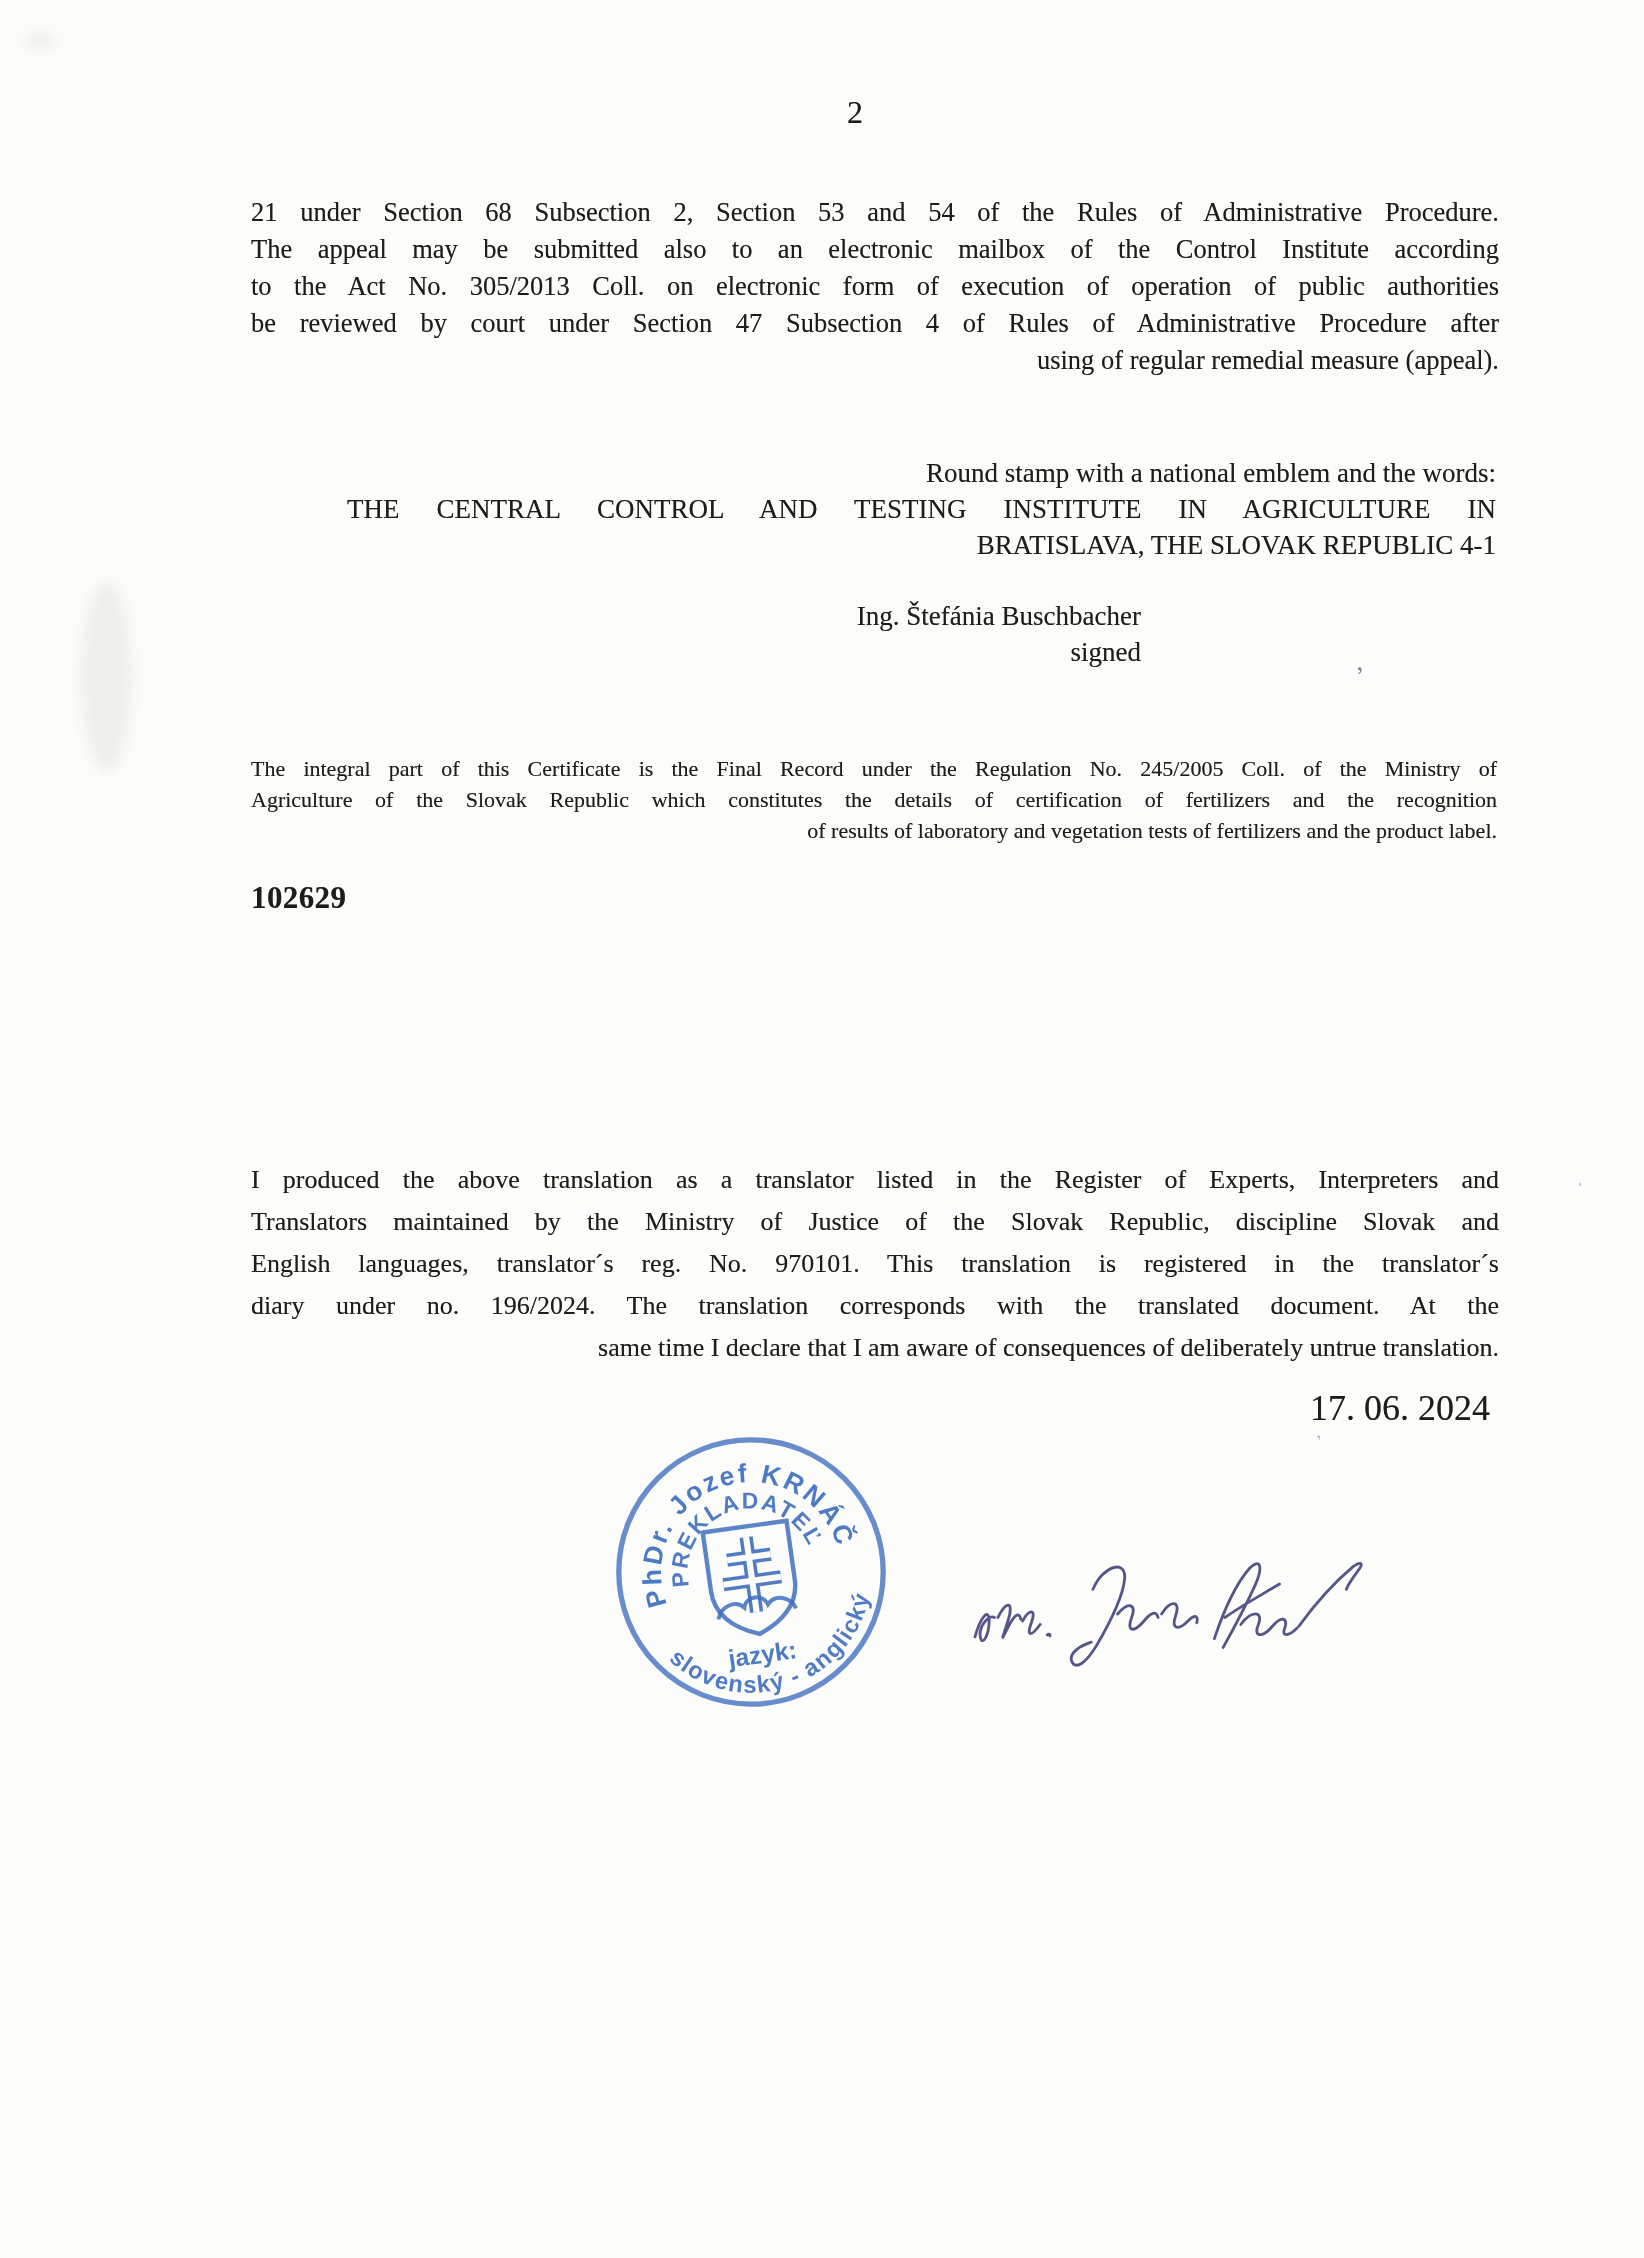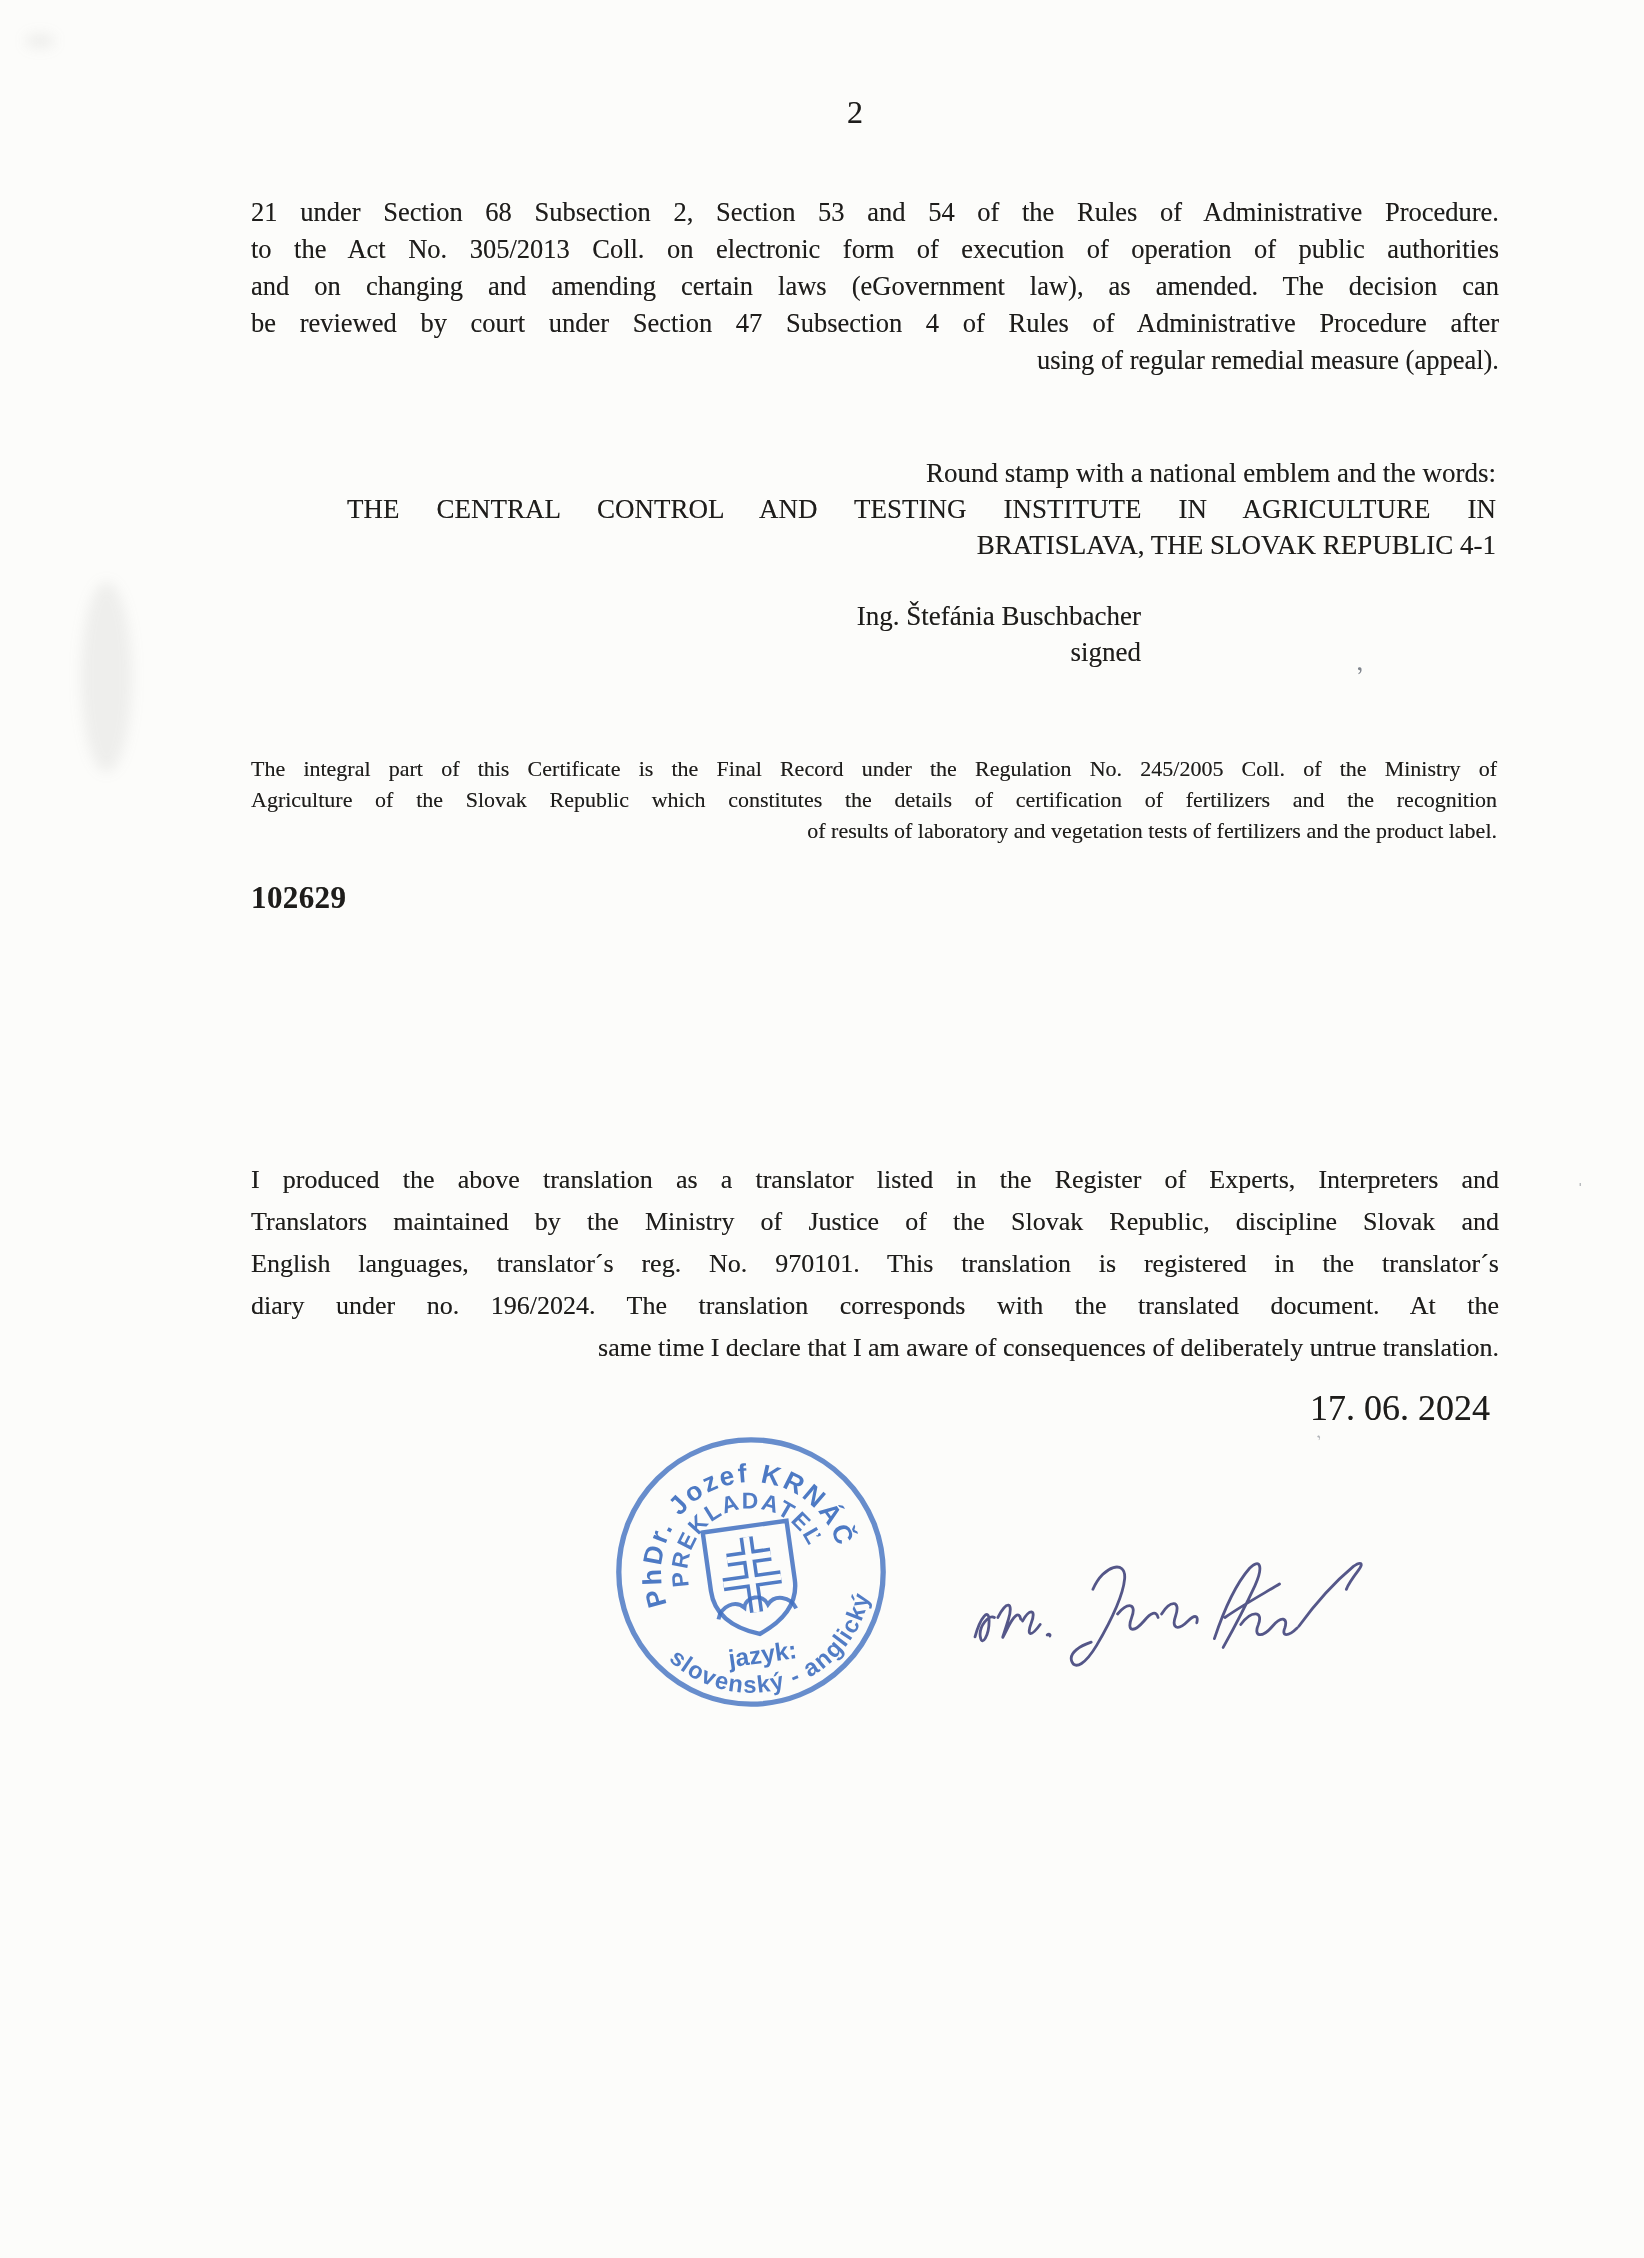--- a/index.html
+++ b/index.html
@@ -36,22 +36,22 @@
 </style>
 </head>
 <body>
 
 <div class="page">
 
   <div class="txt" id="pagenum">2</div>
 
   <div class="txt" id="p1">
       <div class="tline j">21 under Section 68 Subsection 2, Section 53 and 54 of the Rules of Administrative Procedure.</div>
+      <div class="tline j">The appeal may be submitted also to an electronic mailbox of the Control Institute according</div>
       <div class="tline j">to the Act No. 305/2013 Coll. on electronic form of execution of operation of public authorities</div>
-      <div class="tline j">and on changing and amending certain laws (eGovernment law), as amended. The decision can</div>
       <div class="tline j">be reviewed by court under Section 47 Subsection 4 of Rules of Administrative Procedure after</div>
       <div class="tline">using of regular remedial measure (appeal).</div>
     </div>
 
   <div class="txt" id="stampdesc">
       <div class="tline">Round stamp with a national emblem and the words:</div>
       <div class="tline j">THE CENTRAL CONTROL AND TESTING INSTITUTE IN AGRICULTURE IN</div>
       <div class="tline">BRATISLAVA, THE SLOVAK REPUBLIC 4-1</div>
     </div>
 

